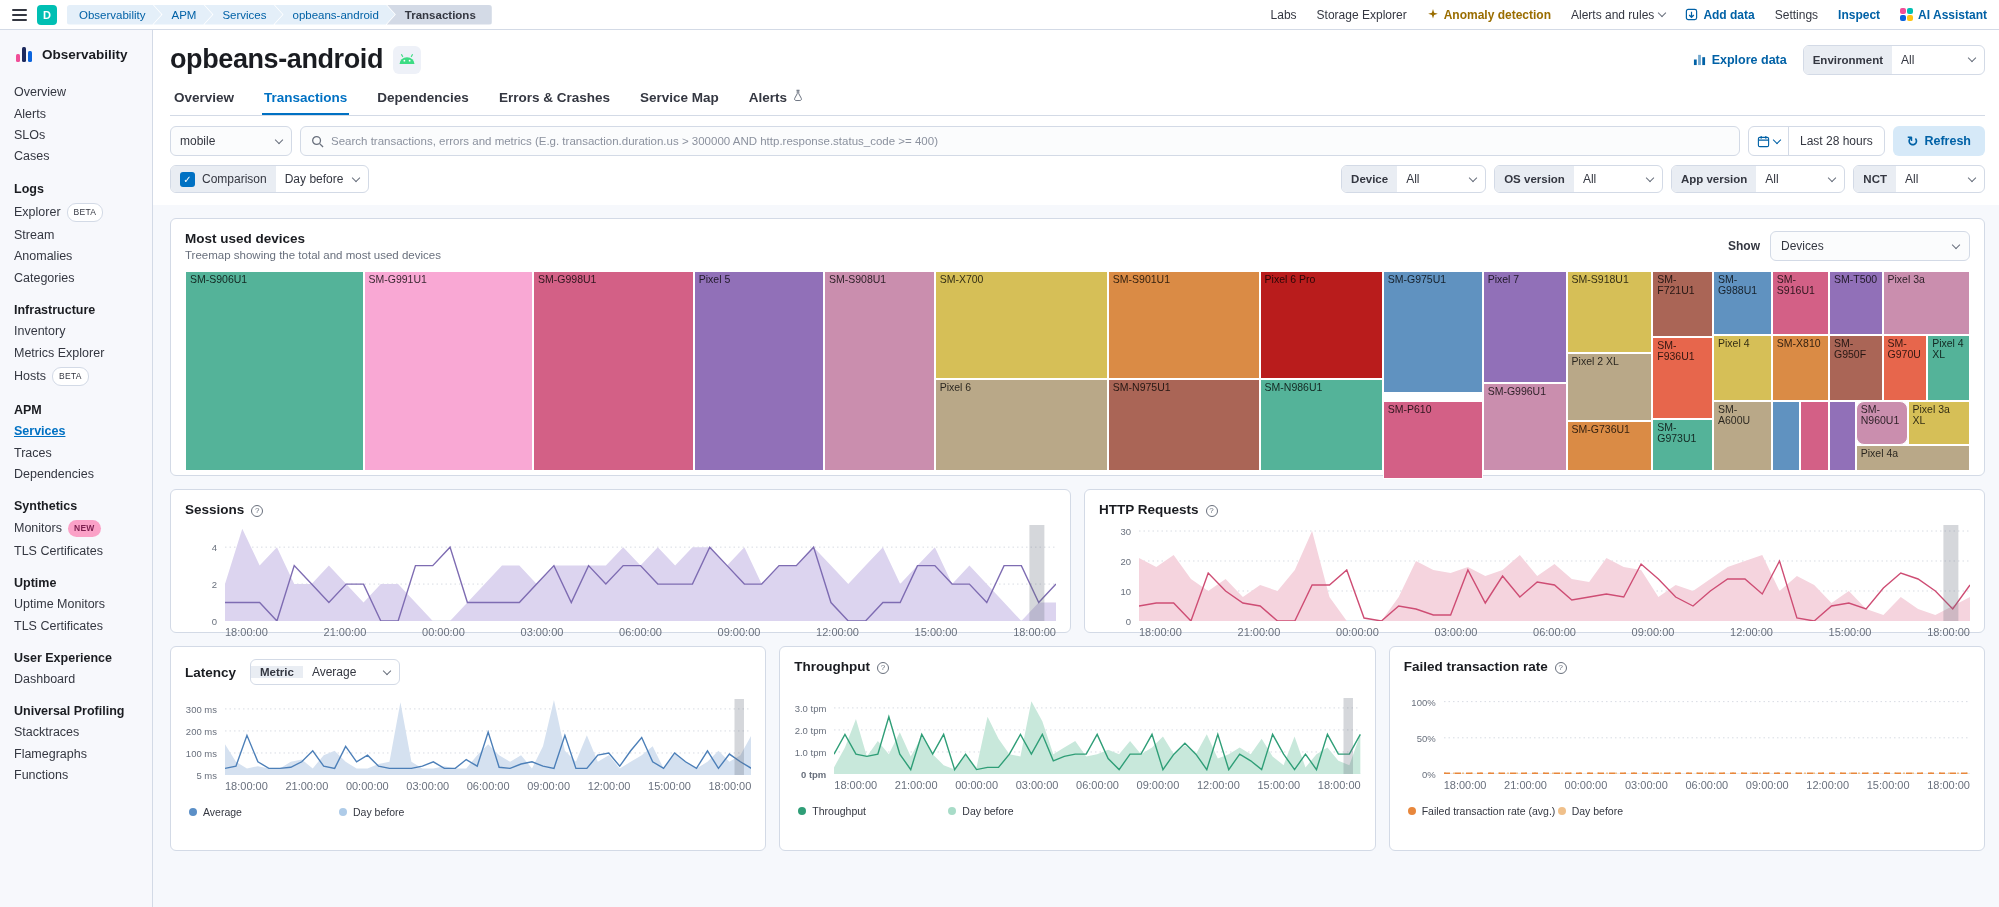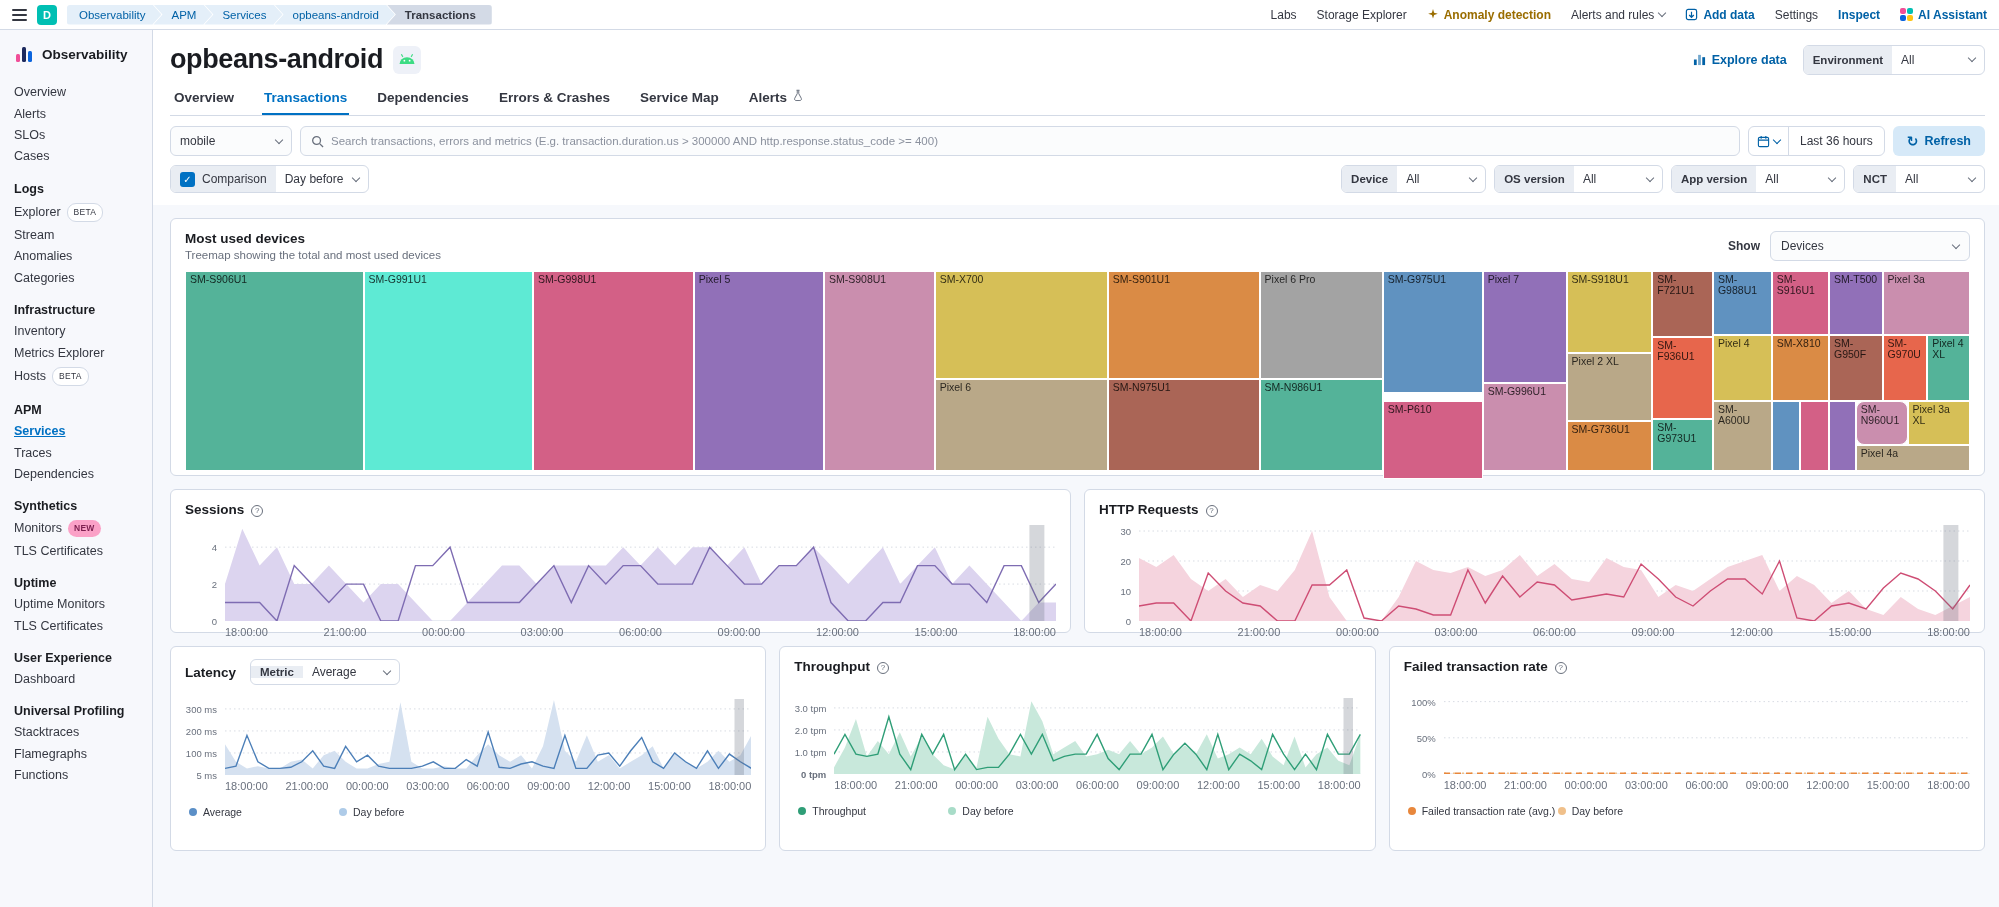--- a/index.html
+++ b/index.html
@@ -345,21 +345,21 @@
         <div class="datepicker">
           <span class="dp-btn">
             <svg width="13" height="13" viewBox="0 0 14 14" fill="none" stroke="#0061A6" stroke-width="1.2">
                 <rect x="1.5" y="2.5" width="11" height="10" rx="1.5"></rect>
                 <line x1="4.5" y1="1" x2="4.5" y2="4"></line>
                 <line x1="9.5" y1="1" x2="9.5" y2="4"></line>
                 <line x1="1.5" y1="5.5" x2="12.5" y2="5.5"></line>
               </svg>
             <i class="chev blue"></i>
           </span>
-          <span class="dp-text">Last 36 hours</span>
+          <span class="dp-text">Last 28 hours</span>
         </div>
         <button class="refresh-btn" style="border:none;font-family:inherit;">
           <span style="font-size:14px;">↻</span>
           <span>Refresh</span>
         </button>
       </div>
       <div class="comparison-row">
         <div class="compound" style="height:28px;">
           <span class="seg-label" style="gap:7px; background:#E9EDF3;">
             <span class="checkbox">✓</span>
@@ -416,21 +416,21 @@
             <div class="show-select">
               <span>Devices</span>
                 <i class="chev"></i>
             </div>
           </div>
         </div>
         <div class="treemap">
             <div class="tile" style="left: 0%; top: 0%; width: 10%; height: 100%; background: rgb(84, 179, 153);">
               <span>SM-S906U1</span>
             </div>
-            <div class="tile" style="left: 10%; top: 0%; width: 9.5%; height: 100%; background: #5eead4;">
+            <div class="tile" style="left: 10%; top: 0%; width: 9.5%; height: 100%; background: #f9a8d4;">
               <span>SM-G991U1</span>
             </div>
             <div class="tile" style="left: 19.5%; top: 0%; width: 9%; height: 100%; background: rgb(211, 96, 134);">
               <span>SM-G998U1</span>
             </div>
             <div class="tile" style="left: 28.5%; top: 0%; width: 7.3%; height: 100%; background: rgb(145, 112, 184);">
               <span>Pixel 5</span>
             </div>
             <div class="tile" style="left: 35.8%; top: 0%; width: 6.2%; height: 100%; background: rgb(202, 142, 174);">
               <span>SM-S908U1</span>
@@ -440,21 +440,21 @@
             </div>
             <div class="tile" style="left: 42%; top: 54%; width: 9.7%; height: 46%; background: rgb(185, 168, 136);">
               <span>Pixel 6</span>
             </div>
             <div class="tile" style="left: 51.7%; top: 0%; width: 8.5%; height: 54%; background: rgb(218, 139, 69);">
               <span>SM-S901U1</span>
             </div>
             <div class="tile" style="left: 51.7%; top: 54%; width: 8.5%; height: 46%; background: rgb(170, 101, 86);">
               <span>SM-N975U1</span>
             </div>
-            <div class="tile" style="left: 60.2%; top: 0%; width: 6.9%; height: 54%; background: #a3a3a3;">
+            <div class="tile" style="left: 60.2%; top: 0%; width: 6.9%; height: 54%; background: #b91c1c;">
               <span>Pixel 6 Pro</span>
             </div>
             <div class="tile" style="left: 60.2%; top: 54%; width: 6.9%; height: 46%; background: rgb(84, 179, 153);">
               <span>SM-N986U1</span>
             </div>
             <div class="tile" style="left: 67.1%; top: 0%; width: 5.6%; height: 61%; background: rgb(96, 146, 192);">
               <span>SM-G975U1</span>
             </div>
             <div class="tile" style="left: 67.1%; top: 61%; width: 5.6%; height: 39%; background: rgb(211, 96, 134); margin-top: 8px;">
               <span>SM-P610</span>

